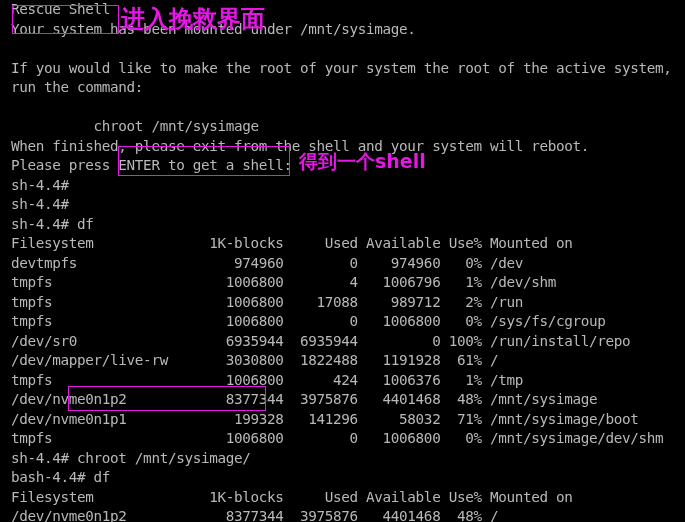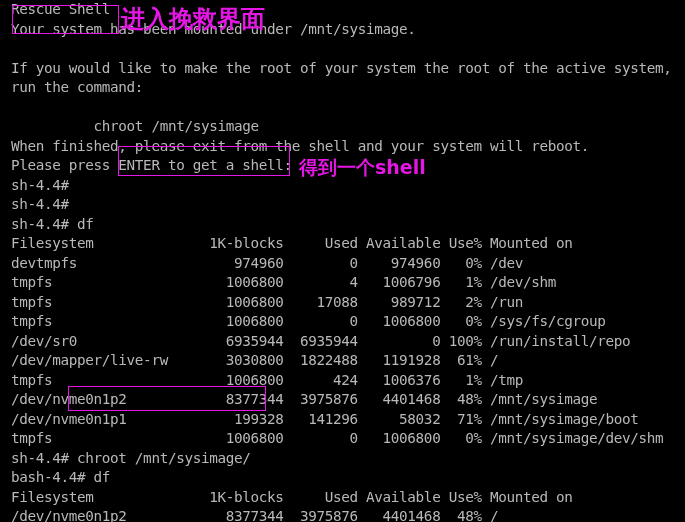--- a/index.html
+++ b/index.html
@@ -62,21 +62,20 @@
   }
   #anno-title-text {
     left: 121px;
     top: 7px;
     font-size: 24px;
   }
   #anno-shell-text {
     left: 299px;
     top: 152px;
     font-size: 19px;
-    margin-top: 6px;
   }
 
   #anno-box-rescue  { left: 12px;  top: 5px;   width: 107px; height: 29px; }
   #anno-box-enter   { left: 118px; top: 146px; width: 172px; height: 30px; }
   #anno-box-chroot  { left: 68px;  top: 386px; width: 198px; height: 25px; }
 
   
   #watermark {
     position: absolute;
     right: 6px;

